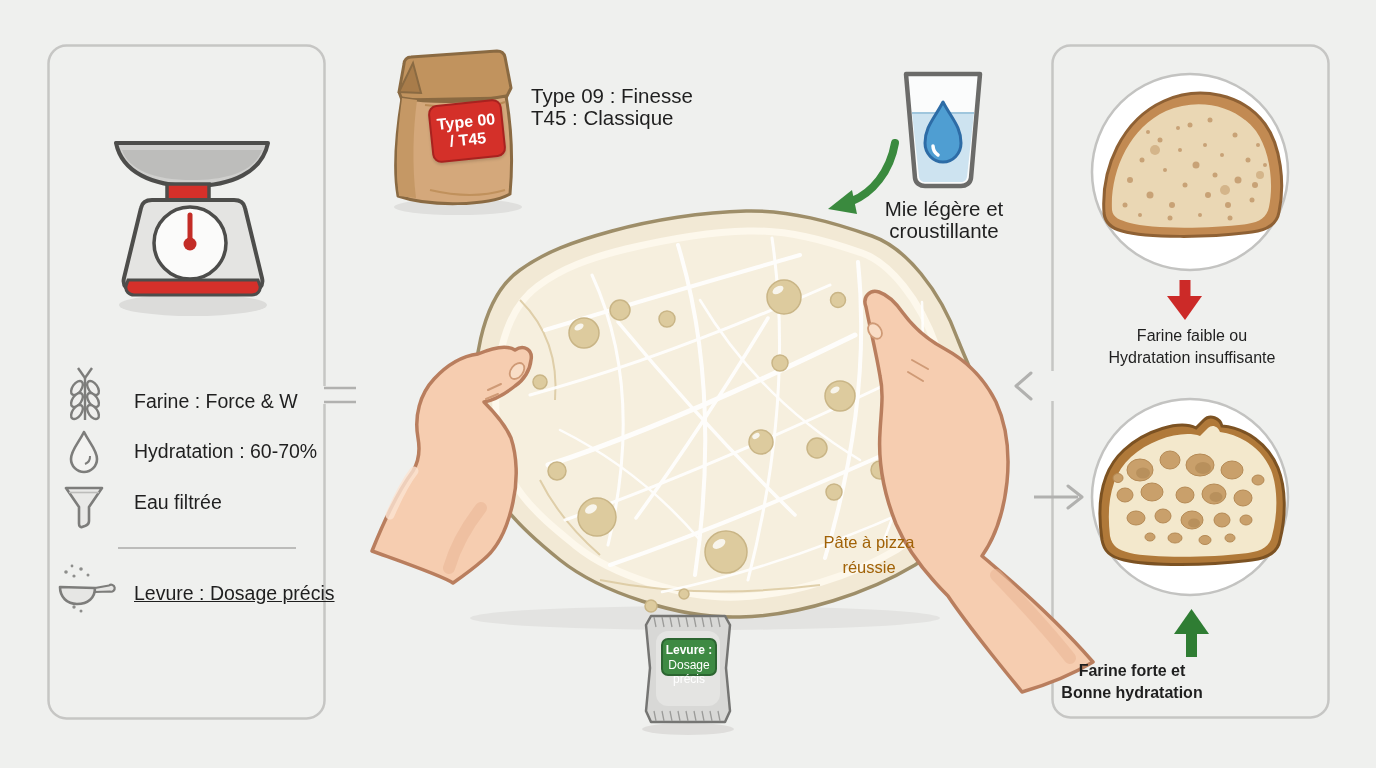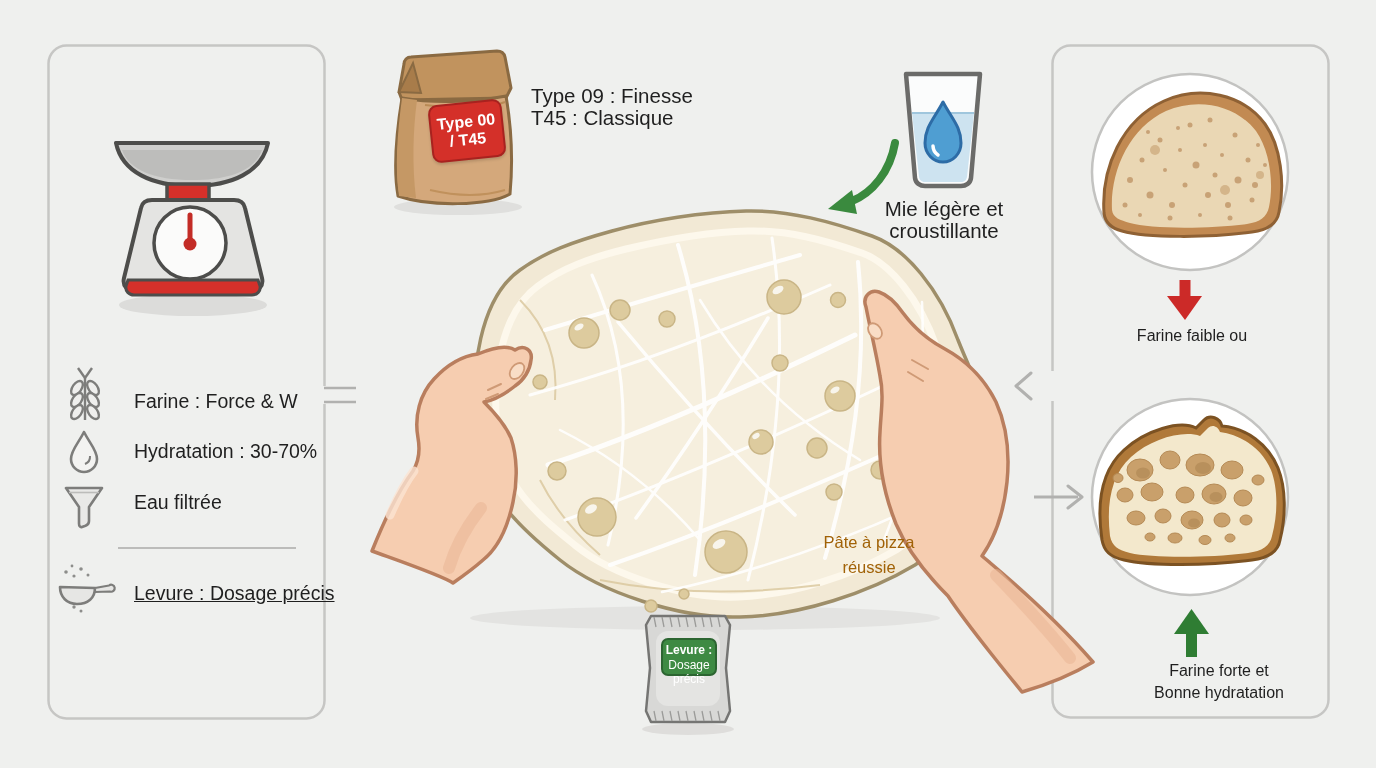--- a/index.html
+++ b/index.html
@@ -307,21 +307,21 @@
           <ellipse cx="1194" cy="523" rx="6" ry="4.5"></ellipse>
     </g>
   </g>
   <g fill="#2f7d33">
     <rect x="1186" y="630" width="11" height="27"></rect>
     <polygon points="1174,634 1209,634 1191.5,609"></polygon>
   </g>
 </svg>
 
 <div class="txt list-label" style="left:118px;top:390px;">Farine : Force &amp; W</div>
-<div class="txt list-label" style="left:118px;top:440px;">Hydratation : 30-70%</div>
+<div class="txt list-label" style="left:118px;top:440px;">Hydratation : 60-70%</div>
 <div class="txt list-label" style="left:118px;top:491px;">Eau filtrée</div>
 <div class="txt list-label" style="left:118px;top:582px;text-decoration:underline;">Levure : Dosage précis</div>
 
 <div class="bag-label">
   <div>Type 00</div>
   <div>/ T45</div>
 </div>
 
 <div class="txt cap20" style="left:531px;top:85px;">
   <div>Type 09 : Finesse</div>
@@ -340,20 +340,21 @@
 
 <div class="packet-label">
   <div class="b1">Levure :</div>
   <div>Dosage</div>
   <div>précis</div>
 </div>
 
 
 <div class="txt cap19 ctr" style="left:1192px;top:325px;">
   <div>Farine faible ou</div>
-</div>
-
-<div class="txt cap19 ctr" style="left:1219px;top:660px;">
+  <div>Hydratation insuffisante</div>
+</div>
+
+<div class="txt cap19 ctr" style="left:1132px;top:660px;font-weight:bold;">
   <div>Farine forte et</div>
   <div>Bonne hydratation</div>
 </div>
 
 </div>
 
 </body></html>

